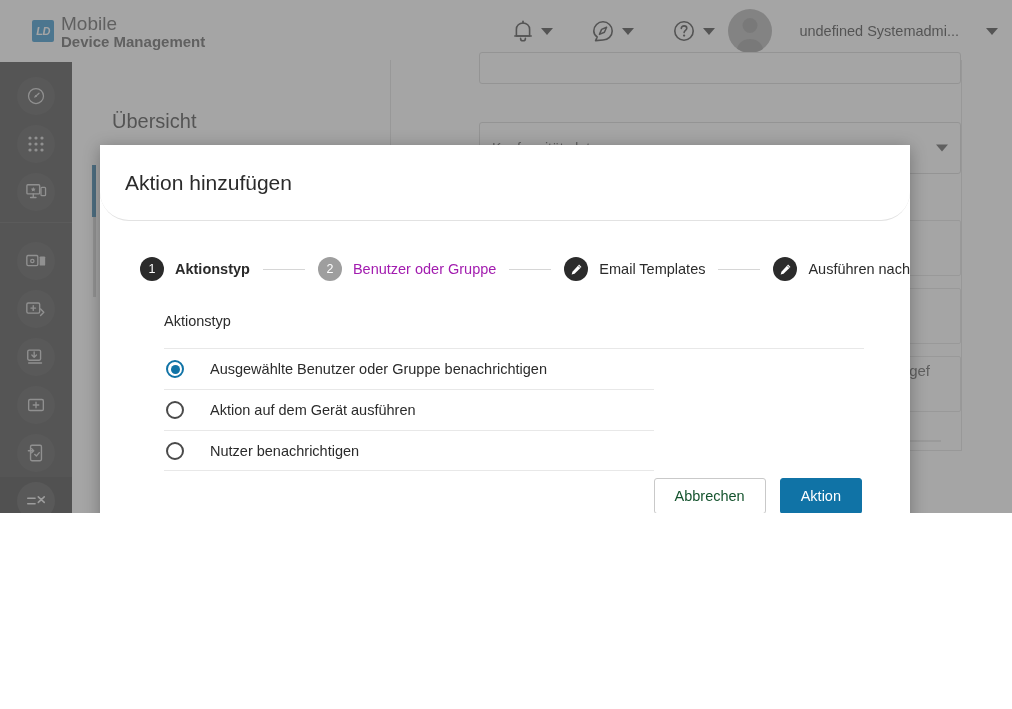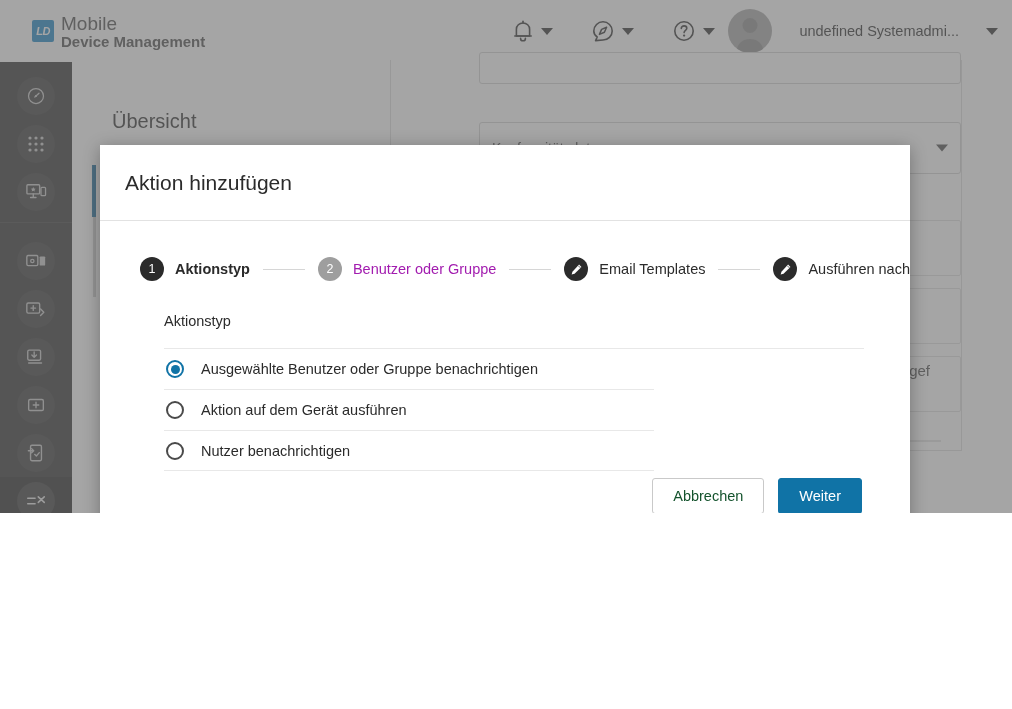--- a/index.html
+++ b/index.html
@@ -104,21 +104,21 @@
   .bg-table { position: absolute; left: 20px; right: 20px; bottom: 20px; top: 380px; background: #f2f2f2; border: 1px solid #e3e3e3; }
 
   
   .scrim { position: absolute; inset: 0; background: rgba(110,110,110,0.62); }
 
   
   .modal {
     position: absolute; left: 100px; top: 145px; width: 810px; height: 420px;
     background: #ffffff; box-shadow: 0 3px 16px rgba(0,0,0,0.30);
   }
-  .modal-head { height: 76px; border-bottom: 1px solid #e2e2e2; display: flex; align-items: center; }
+  .modal-head { height: 76px; border-bottom: 1px solid #e2e2e2; display: flex; align-items: center; border-radius: 29px; }
   .modal-title { margin-left: 25px; font-size: 21px; color: #2b2b2b; }
 
   .stepper { display: flex; align-items: center; padding: 36px 0 0 40px; }
   .step { display: flex; align-items: center; }
   .step-circle {
     width: 24px; height: 24px; border-radius: 50%;
     display: flex; align-items: center; justify-content: center;
     color: #ffffff; font-size: 12.5px; flex: none;
   }
   .step-circle.dark { background: #2b2b2b; }
@@ -139,21 +139,21 @@
   .radio-row:last-child { border-bottom: 1px solid #e8e8e8; }
   .radio-row.r1 { width: 700px; }
   .radio-row.r2, .radio-row.r3 { width: 490px; }
   .radio-mark {
     width: 18px; height: 18px; border-radius: 50%;
     border: 2px solid #4a4a4a; flex: none; margin-left: 2px;
     display: flex; align-items: center; justify-content: center;
   }
   .radio-mark.on { border-color: #1073a6; }
   .radio-mark.on::after { content: ""; width: 9px; height: 9px; border-radius: 50%; background: #1073a6; }
-  .radio-text { margin-left: 17px; font-size: 14.5px; color: #2b2b2b; }
+  .radio-text { margin-left: 26px; font-size: 14.5px; color: #2b2b2b; }
 
   .modal-actions {
     position: absolute; right: 48px; bottom: 51px; display: flex; gap: 14px;
   }
   .btn { height: 36px; border-radius: 3px; font-size: 14.5px; cursor: pointer; padding: 0 20px;
          display: flex; align-items: center; justify-content: center; }
   .btn-secondary { background: #ffffff; color: #14532d; border: 1px solid #c9c9c9; }
   .btn-primary { background: #1073a6; color: #ffffff; border: 1px solid #1073a6; }
 </style>
 </head>
@@ -428,17 +428,17 @@
         </div>
         <div class="radio-row r3">
           <span class="radio-mark"></span>
           <span class="radio-text">Nutzer benachrichtigen</span>
         </div>
       </div>
     </div>
 
     <div class="modal-actions">
       <div class="btn btn-secondary">Abbrechen</div>
-      <div class="btn btn-primary">Weiter</div>
+      <div class="btn btn-primary">Aktion</div>
     </div>
   </div>
 
 </div>
 
 </body></html>

